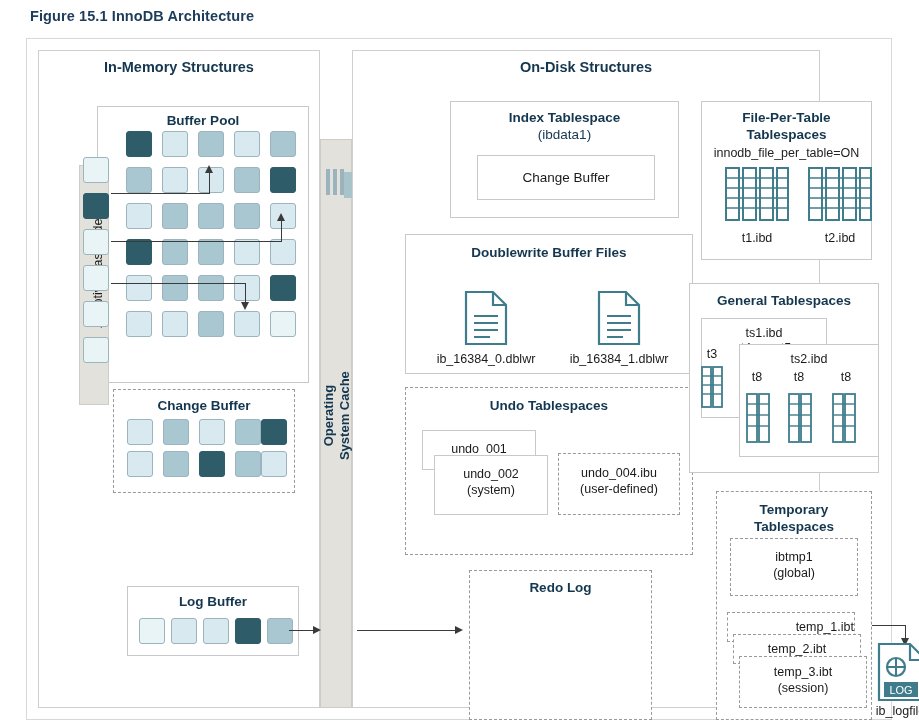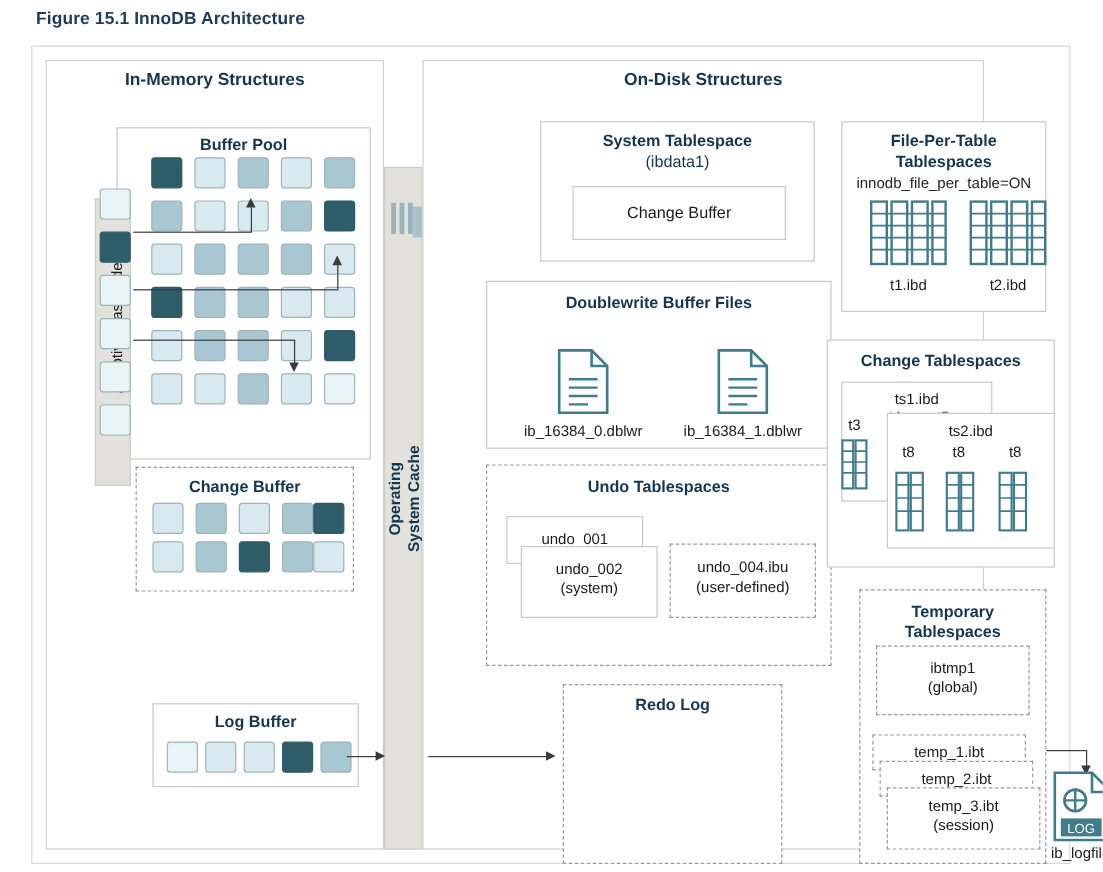--- a/index.html
+++ b/index.html
@@ -317,21 +317,21 @@
   </div>
   <svg id="odirect-arrow" viewBox="0 0 120 46">
     <polygon points="18,10 86,10 86,2 116,23 86,44 86,36 18,36" fill="#a9c3cb"></polygon>
   </svg>
   <div id="odirect-label">O_DIRECT</div>
 
   <div class="panel" id="ondisk-panel">
     <div class="section-head">On-Disk Structures</div>
 
     <div class="box solid-box" style="left:97px; top:50px; width:229px; height:117px;">
-      <div class="box-title" style="padding-top:8px;">System Tablespace</div>
+      <div class="box-title" style="padding-top:8px;">Index Tablespace</div>
       <div class="box-title" style="font-weight:normal;">(ibdata1)</div>
       <div class="box solid-box" style="left:26px; top:53px; width:178px; height:45px;">
         <div class="ctr-text" style="padding-top:13px; font-size:13.5px;">Change Buffer</div>
       </div>
     </div>
 
     <div class="box solid-box" style="left:52px; top:183px; width:288px; height:140px;">
       <div class="box-title" style="padding-top:10px;">Doublewrite Buffer Files</div>
     </div>
 
@@ -437,21 +437,21 @@
         <line x1="3" y1="14" x2="65" y2="14"></line>
         <line x1="3" y1="24" x2="65" y2="24"></line>
         <line x1="3" y1="34" x2="65" y2="34"></line>
         <line x1="3" y1="44" x2="65" y2="44"></line>
       </g>
     </svg>
     <div class="icon-label" style="left:354px; top:180px; width:100px;">t1.ibd</div>
     <div class="icon-label" style="left:437px; top:180px; width:100px;">t2.ibd</div>
 
     <div class="box solid-box" style="left:336px; top:232px; width:190px; height:190px;">
-      <div class="box-title" style="padding-top:9px;">Change Tablespaces</div>
+      <div class="box-title" style="padding-top:9px;">General Tablespaces</div>
     </div>
 
     <div class="box solid-box" style="left:348px; top:267px; width:126px; height:100px;">
       <div class="ctr-text" style="padding-top:6px;">ts1.ibd</div>
     </div>
     <div class="icon-label" style="left:347px; top:296px; width:24px;text-align:center;">t3</div>
     <div class="icon-label" style="left:381px; top:290px; width:24px;">t4</div>
     <div class="icon-label" style="left:421px; top:290px; width:24px;">t5</div>
     <svg class="stack" style="left:347px; top:313px;" width="26" height="46" viewBox="0 0 26 46">
       <g fill="#ffffff" stroke="#3f7d8c" stroke-width="1.8">
@@ -507,21 +507,21 @@
 
     <div class="box dashed-box" style="left:363px; top:440px; width:156px; height:229px;">
       <div class="box-title" style="padding-top:10px;text-align:center;">Temporary</div>
       <div class="box-title">Tablespaces</div>
     </div>
     <div class="box dashed-box" style="left:377px; top:487px; width:128px; height:58px;">
       <div class="ctr-text" style="padding-top:10px;">ibtmp1</div>
       <div class="ctr-text">(global)</div>
     </div>
     <div class="box dashed-box" style="left:374px; top:561px; width:128px; height:30px;">
-      <div class="ctr-text" style="padding-top:6px;">temp_1.ibt</div>
+      <div class="ctr-text" style="padding-top:6px;text-align:right;">temp_1.ibt</div>
     </div>
     <div class="box dashed-box" style="left:380px; top:583px; width:128px; height:30px;">
       <div class="ctr-text" style="padding-top:6px;">temp_2.ibt</div>
     </div>
     <div class="box dashed-box" style="left:386px; top:605px; width:128px; height:52px;">
       <div class="ctr-text" style="padding-top:7px;">temp_3.ibt</div>
       <div class="ctr-text">(session)</div>
     </div>
   </div>
 

